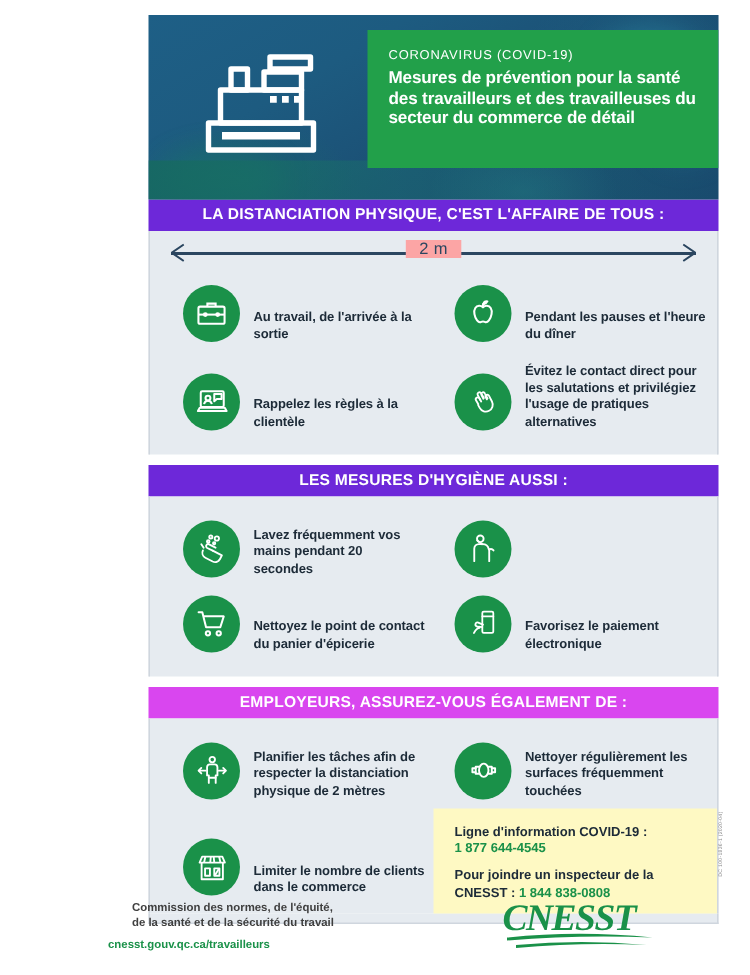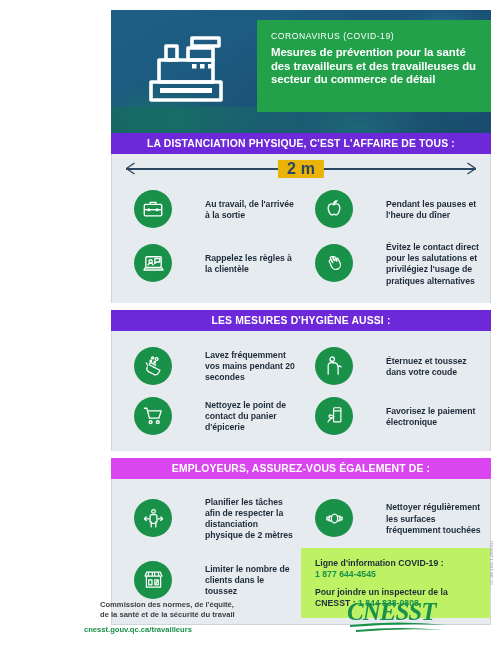--- a/index.html
+++ b/index.html
@@ -3,21 +3,21 @@
 <meta charset="utf-8">
 <style>
   html,body{margin:0;padding:0;}
   body{
     width:500px;height:650px;overflow:hidden;
     background:#ffffff;
     font-family:"Liberation Sans","DejaVu Sans",sans-serif;
     -webkit-font-smoothing:antialiased;
   }
   .poster{
-    position:absolute;left:76px;top:10px;width:380px;height:630px;padding-left:35px;
+    position:absolute;left:64px;top:10px;width:380px;height:630px;padding-left:35px;
   }
 
   
   .hero{
     position:relative;width:380px;height:123px;overflow:hidden;
     background:
       radial-gradient(ellipse 120px 70px at 330px 30px, rgba(30,100,130,.55), rgba(0,0,0,0) 70%),
       radial-gradient(ellipse 110px 60px at 60px 110px, rgba(25,110,100,.45), rgba(0,0,0,0) 70%),
       radial-gradient(ellipse 90px 50px at 250px 118px, rgba(40,130,140,.40), rgba(0,0,0,0) 70%),
       linear-gradient(150deg,#1e5f86 0%,#1d5b80 30%,#1b4f74 60%,#1a4a6e 100%);
@@ -61,41 +61,41 @@
 
   .arrow-row{
     position:relative;height:26px;margin:0 14px;
   }
   .arrow-line{
     position:absolute;left:0;right:0;top:14px;height:1.5px;background:#2b4660;
   }
   .arrow-head{position:absolute;top:8px;width:9px;height:13px;}
   .arrow-label{
     position:absolute;left:50%;top:6px;transform:translateX(-50%);
-    background:#eab308;padding:0 9px;color:#2b4660;
-    font-size:16px;font-weight:bold;letter-spacing:.2px;
+    background:#fca5a5;padding:0 9px;color:#2b4660;
+    font-size:11px;font-weight:normal;letter-spacing:.2px;
   }
 
   .grid{display:flex;flex-wrap:wrap;padding:4px 0 10px 0;}
-  .cell{width:50%;display:flex;align-items:center;box-sizing:border-box;padding:6px 6px 6px 22px;gap:24px;}
+  .cell{width:50%;display:flex;align-items:flex-end;box-sizing:border-box;padding:6px 6px 6px 22px;}
   .cell.right{padding-left:14px;}
   .badge{
     width:38px;height:38px;border-radius:50%;background:#1a9149;
     flex:0 0 38px;display:flex;align-items:center;justify-content:center;
     margin-right:9px;
   }
   .cell-text{
     color:#1d2b38;font-size:8.7px;font-weight:bold;line-height:11.2px;
     padding-top:2px;letter-spacing:-.05px;
   }
 
   
   .infobox{
     width:50%;box-sizing:border-box;padding:10px 10px 8px 14px;
-    background:#bef264;align-self:stretch;
+    background:#fef9c3;align-self:stretch;
   }
   .info-line{color:#1d2b38;font-size:8.7px;font-weight:bold;line-height:11.6px;}
   .info-num{color:#1a9149;font-size:8.7px;font-weight:bold;line-height:11.6px;}
   .info-gap{height:6px;}
 
   .sec-bottom{height:6px;background:#e6ebf0;border-left:1px solid #cfd6de;border-right:1px solid #cfd6de;border-bottom:1px solid #cfd6de;}
 
   
   .side-code{
     position:absolute;right:-3px;bottom:56px;
@@ -250,21 +250,20 @@
             <g fill="none" stroke="#ffffff" stroke-width="1.3" stroke-linecap="round" stroke-linejoin="round">
               <circle cx="9.6" cy="5.4" r="2.3"></circle>
               <path d="M5.4 21V12.4c0-1.9 1.4-3.3 3.2-3.3h2.5"></path>
               <path d="M11.1 9.1c2.2 0 4 1.5 4.4 3.6"></path>
               <path d="M15.8 12.8V21"></path>
               <path d="M15.8 12.8c1.1-.5 2.3-.2 3 .7"></path>
               <path d="M10.8 9.3 7.5 6.6"></path>
             </g>
           </svg>
         </div>
-        <div class="cell-text">Éternuez et toussez dans votre coude</div>
       </div>
 
       <div class="cell">
         <div class="badge">
           <svg width="23" height="23" viewBox="0 0 24 24">
             <g fill="none" stroke="#ffffff" stroke-width="1.4" stroke-linecap="round" stroke-linejoin="round">
               <path d="M2.5 4.4h2.6l2.6 10.4h9.9l2.4-7.6H6.3"></path>
               <circle cx="9" cy="19" r="1.5"></circle>
               <circle cx="16.5" cy="19" r="1.5"></circle>
             </g>
@@ -334,21 +333,21 @@
             <g fill="none" stroke="#ffffff" stroke-width="1.3" stroke-linejoin="round">
               <path d="M3.2 8.4h17.6L19 4.3H5z"></path>
               <path d="M7.2 4.3 6.3 8.4M11 4.3l-.4 4.1M13 4.3l.4 4.1M16.8 4.3l.9 4.1"></path>
               <path d="M4.6 8.4V20h14.8V8.4"></path>
               <rect x="7" y="12.4" width="3.4" height="5.2"></rect>
               <rect x="13.4" y="12.4" width="3.6" height="5.2"></rect>
               <path d="M13.9 17.2l2.6-4.3"></path>
             </g>
           </svg>
         </div>
-        <div class="cell-text">Limiter le nombre de clients dans le toussez</div>
+        <div class="cell-text">Limiter le nombre de clients dans le commerce</div>
       </div>
 
       <div class="infobox">
         <div class="info-line">Ligne d'information COVID-19 :</div>
         <div class="info-num">1 877 644-4545</div>
         <div class="info-gap"></div>
         <div class="info-line">Pour joindre un inspecteur de la</div>
         <div class="info-line"><span>CNESST : </span><span class="info-num" style="display:inline;">1 844 838-0808</span></div>
       </div>
 

